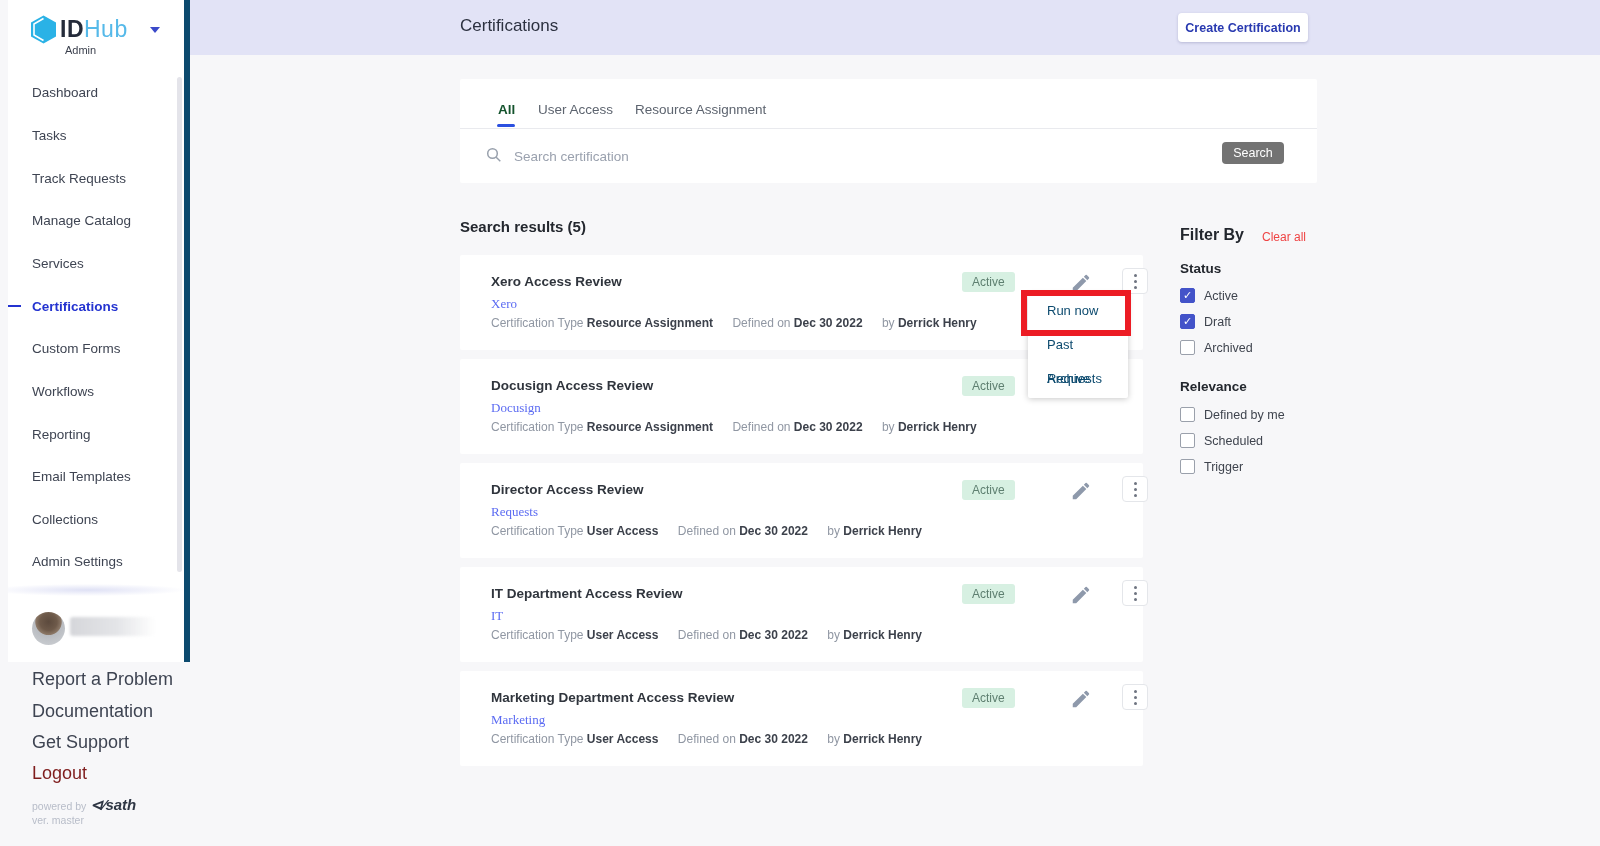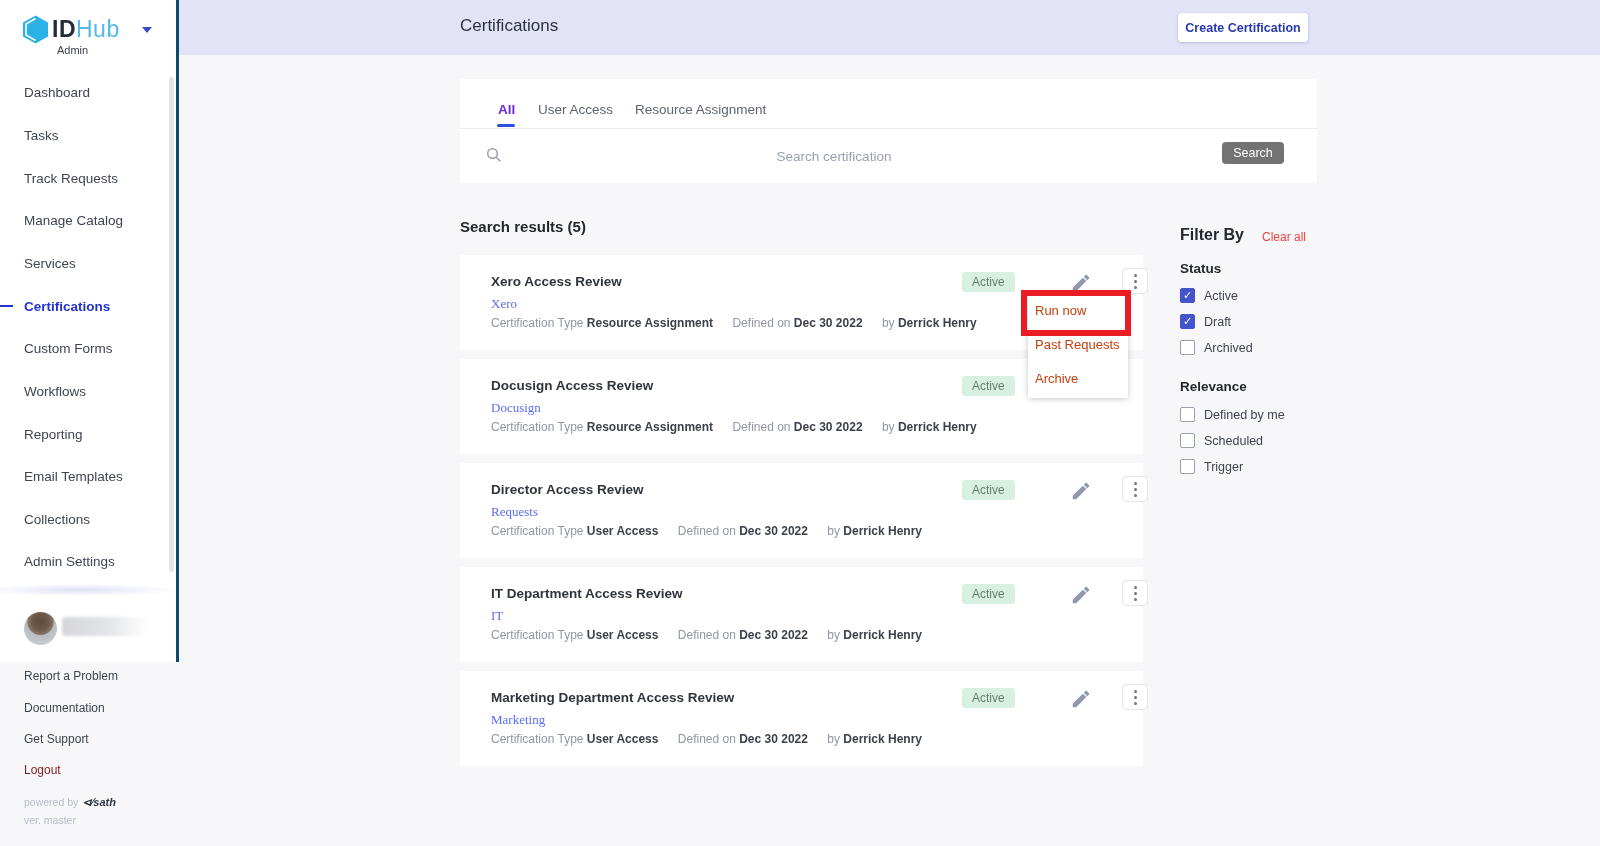--- a/index.html
+++ b/index.html
@@ -1,64 +1,64 @@
 <!DOCTYPE html>
 <html><head>
 <meta charset="utf-8">
 <style>
   html,body{margin:0;padding:0;background:#f7f7f9;}
   .app{position:relative;width:1600px;height:846px;background:#f7f7f9;
        font-family:"Liberation Sans",sans-serif;overflow:hidden;}
 
   
-  .sidebar{position:absolute;left:0;top:0;width:176px;height:662px;background:#ffffff;
-           border-right:3px solid #0c4a6e;z-index:3;}
+  .sidebar{position:absolute;left:8px;top:0;width:176px;height:662px;background:#ffffff;
+           border-right:6px solid #0c4a6e;z-index:3;}
   .logo-hex{position:absolute;left:22px;top:15px;}
   .logo-text{position:absolute;left:52px;top:16px;font-size:23px;letter-spacing:.5px;}
   .logo-id{color:#242b3a;font-weight:700;}
   .logo-hub{color:#55b9e9;font-weight:400;}
   .ws-caret{position:absolute;left:142px;top:27px;width:0;height:0;
             border-left:5px solid transparent;border-right:5px solid transparent;
             border-top:6px solid #3b49c9;cursor:pointer;}
   .admin-label{position:absolute;left:57px;top:44px;font-size:11px;color:#3a3f4c;}
   .nav-item{position:absolute;left:24px;font-size:13.5px;color:#3e4452;cursor:pointer;white-space:nowrap;}
   .nav-item.active{color:#2433d0;font-weight:700;}
   .nav-indicator{position:absolute;left:0;top:305px;width:13px;height:2px;background:#2433d0;}
   .scroll-thumb{position:absolute;left:169px;top:77px;width:5px;height:495px;
                 background:#e4e4ea;border-radius:3px;}
   .foot-shadow{position:absolute;left:0;top:584px;width:176px;height:12px;
                background:radial-gradient(ellipse at 45% 50%,#dfe1f5 0%,rgba(223,225,245,0) 72%);}
   .avatar{position:absolute;left:24px;top:612px;width:33px;height:33px;border-radius:50%;cursor:pointer;
           background:radial-gradient(circle at 50% 30%,#5c4a3d 0%,#6e5a4a 30%,#8c7867 45%,#b9bcc1 48%,#cfd2d6 100%);}
   .name-blur{position:absolute;left:62px;top:617px;width:86px;height:19px;border-radius:3px;
              background:linear-gradient(90deg,#d5d6da 0%,#e4e5e8 55%,rgba(244,244,246,0) 100%);
              filter:blur(1.5px);}
-  .foot-link{position:absolute;left:24px;font-size:12px;color:#3e4452;cursor:pointer;}
+  .foot-link{position:absolute;left:24px;font-size:18px;color:#3e4452;cursor:pointer;}
   .foot-link.logout{color:#7f1d1d;}
   .powered{position:absolute;left:24px;top:796px;font-size:10.5px;color:#b8bdc9;}
-  .sath{color:#2e3644;font-weight:700;font-style:italic;font-size:11px;margin-left:4px;}
+  .sath{color:#2e3644;font-weight:700;font-style:italic;font-size:15px;margin-left:4px;}
   .version{position:absolute;left:24px;top:814px;font-size:10.5px;color:#b8bdc9;}
 
   
   .header{position:absolute;left:176px;top:0;width:1424px;height:55px;background:#e2e3f6;z-index:1;}
   .page-title{position:absolute;left:460px;top:16px;font-size:17px;color:#2c3140;z-index:2;}
   .create-btn{position:absolute;left:1178px;top:13px;width:130px;height:29px;background:#ffffff;
               border:none;border-radius:4px;color:#2839b0;font-weight:700;font-size:12.5px;
               font-family:"Liberation Sans",sans-serif;cursor:pointer;z-index:2;
               box-shadow:0 1px 3px rgba(60,60,120,.25);}
 
   
   .panel{position:absolute;left:460px;top:79px;width:857px;height:104px;background:#ffffff;border-radius:2px;}
   .tab{position:absolute;top:102px;font-size:13.5px;color:#5d646f;cursor:pointer;}
-  .tab.active{color:#6d28d9;font-weight:700;}
+  .tab.active{color:#14532d;font-weight:700;}
   .tab-underline{position:absolute;left:497px;top:124px;width:18px;height:3px;background:#2b50e0;border-radius:2px;}
   .tab-divider{position:absolute;left:460px;top:128px;width:857px;height:1px;background:#e9eaee;}
   .search-icon{position:absolute;left:486px;top:147px;}
   .search-input{position:absolute;left:512px;top:142px;width:640px;height:26px;border:none;outline:none;
-                font-size:13.5px;color:#3c414b;font-family:"Liberation Sans",sans-serif;background:transparent;text-align:center;}
+                font-size:13.5px;color:#3c414b;font-family:"Liberation Sans",sans-serif;background:transparent;}
   .search-input::placeholder{color:#9aa1ae;}
   .search-btn{position:absolute;left:1222px;top:142px;width:62px;height:22px;background:#737373;color:#ffffff;
               border:none;border-radius:4px;font-size:12.5px;font-family:"Liberation Sans",sans-serif;cursor:pointer;}
 
   .results-heading{position:absolute;left:460px;top:218px;font-size:15px;font-weight:700;color:#23272e;}
 
   
   .cert-card{position:absolute;left:460px;width:683px;height:95px;background:#ffffff;border-radius:2px;}
   .c-title{position:absolute;left:31px;top:19px;font-size:13.5px;font-weight:700;color:#30353d;}
   .c-app{position:absolute;left:31px;top:41px;font-size:13px;color:#5b6bf2;cursor:pointer;font-family:Liberation Serif, serif;}
@@ -69,21 +69,21 @@
          font-size:12px;border-radius:3px;}
   .pencil{position:absolute;left:610px;top:17px;width:22px;height:22px;cursor:pointer;}
   .kebab{position:absolute;left:662px;top:13px;width:26px;height:26px;border:1px solid #e4e6ea;border-radius:4px;
          display:flex;flex-direction:column;align-items:center;justify-content:center;cursor:pointer;
          box-sizing:border-box;background:#fff;}
   .kebab i{width:3px;height:3px;border-radius:50%;background:#6e7480;margin:1.5px 0;}
 
   
   .menu{position:absolute;left:1028px;top:294px;width:100px;height:104px;background:#ffffff;border-radius:2px;
         box-shadow:0 1px 6px rgba(0,0,0,.22);z-index:6;}
-  .menu-item{height:34px;line-height:34px;padding-left:7px;font-size:13px;color:#c2410c;cursor:pointer;}
+  .menu-item{height:34px;line-height:34px;padding-left:7px;font-size:13px;color:#0c4a6e;cursor:pointer;margin-left:12px;}
   .annotation{position:absolute;left:1021px;top:290px;width:110px;height:46px;border:6px solid #ec1c24;
               box-sizing:border-box;z-index:7;pointer-events:none;}
 
   
   .f-title{position:absolute;left:1180px;top:226px;font-size:16px;font-weight:700;color:#23272e;}
   .f-clear{position:absolute;left:1262px;top:230px;font-size:12px;color:#ef4444;cursor:pointer;}
   .f-sub{position:absolute;left:1180px;font-size:13.5px;font-weight:700;color:#23272e;}
   .f-row{position:absolute;left:1180px;display:flex;align-items:center;}
   .cb{width:15px;height:15px;border:1px solid #9aa0ab;border-radius:2px;background:#fff;box-sizing:border-box;
       margin-right:9px;cursor:pointer;display:flex;align-items:center;justify-content:center;}

